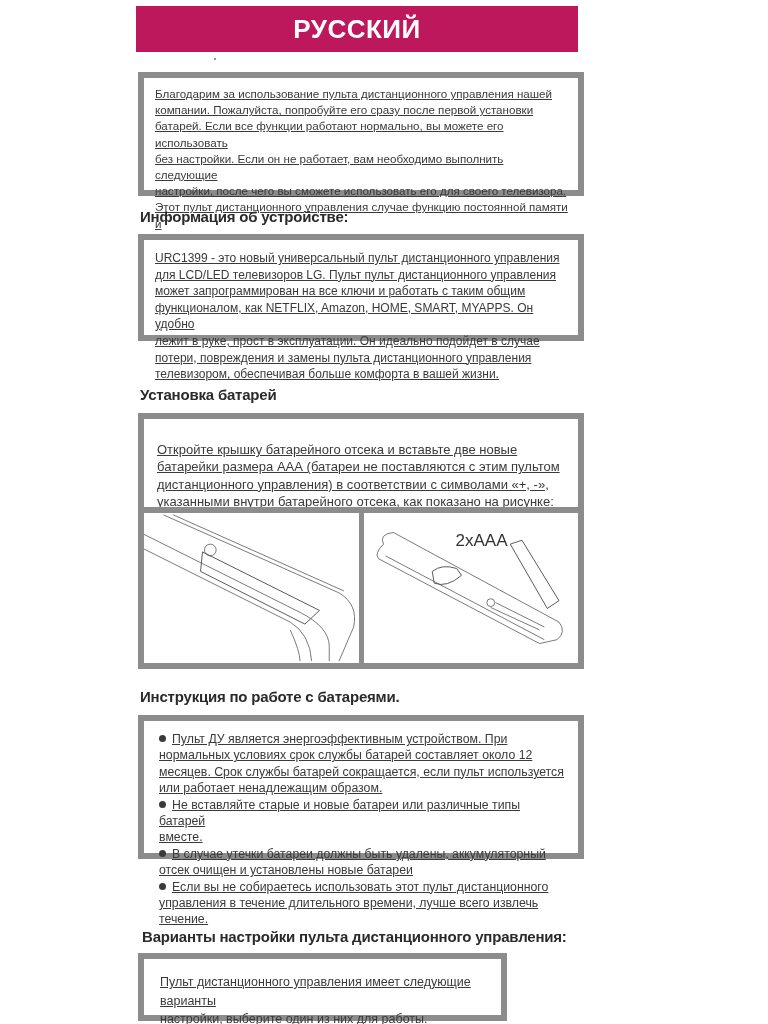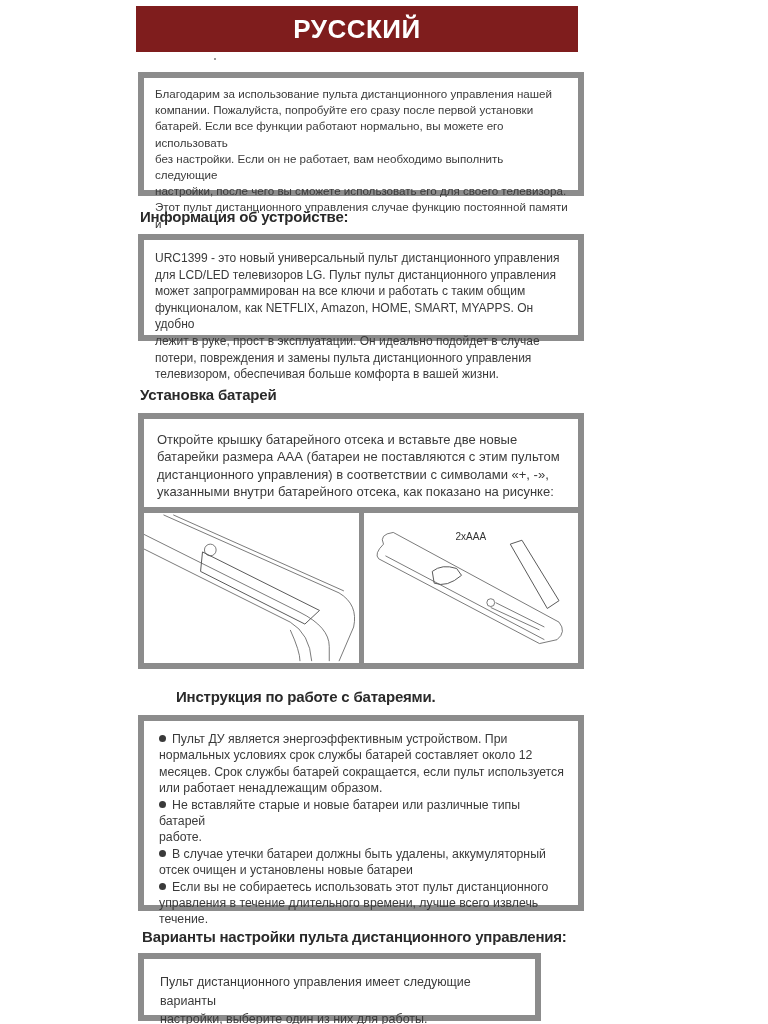--- a/index.html
+++ b/index.html
@@ -2,46 +2,46 @@
 <html><head>
 <meta charset="utf-8">
 <style>
   html, body { margin: 0; padding: 0; }
   body {
     width: 768px; height: 1024px; background: #ffffff; position: relative; overflow: hidden;
     font-family: "Liberation Sans", "DejaVu Sans", sans-serif; color: #333;
   }
   .banner {
     position: absolute; left: 136px; top: 6px; width: 442px; height: 46px;
-    background: #7f1d1d; color: #fff; display: flex; align-items: center; justify-content: center;
+    background: #be185d; color: #fff; display: flex; align-items: center; justify-content: center;
     font-weight: bold; font-size: 26px; letter-spacing: 0.5px;
   }
   .box {
     position: absolute; box-sizing: border-box; border: 6px solid #8c8c8c; background: #fff;
     font-size: 11.6px; line-height: 16.2px; color: #3a3a3a;
   }
-  .box p { margin: 0; }
+  .box p { margin: 0; text-decoration: underline; }
   .heading {
     position: absolute; font-weight: bold; font-size: 15px; color: #2a2a2a; letter-spacing: -0.2px;
   }
   #box-intro { left: 138px; top: 72px; width: 446px; height: 124px; padding: 8px 10px 0 11px; }
   #h-device { left: 140px; top: 208px; }
   #box-device { left: 138px; top: 234px; width: 446px; height: 107px; padding: 10px 10px 0 11px; font-size: 12px; line-height: 16.6px; }
   #h-install { left: 140px; top: 386px; }
-  #box-install { left: 138px; top: 413px; width: 446px; height: 100px; padding: 12px 10px 0 13px; font-size: 13px; line-height: 17.4px; }
+  #box-install { left: 138px; top: 413px; width: 446px; height: 100px; padding: 22px 10px 0 13px; font-size: 13px; line-height: 17.4px; }
   .figs { position: absolute; left: 138px; top: 507px; width: 446px; height: 162px; box-sizing: border-box; border: 6px solid #8c8c8c; border-top-width: 6px; background: #fff; display: flex; }
   .fig { flex: 1; position: relative; }
   .fig + .fig { border-left: 5px solid #8c8c8c; }
   .fig svg { position: absolute; left: 0; top: 0; width: 100%; height: 100%; }
-  .fig-label { position: absolute; left: 92px; top: 18px; font-size: 10px; color: #333; }
-  #h-battery { left: 140px; top: 688px; margin-left: 36px; }
-  #box-battery { left: 138px; top: 715px; width: 446px; height: 196px; padding: 10px 10px 0 15px; font-size: 12.3px; line-height: 16.4px; }
+  .fig-label { position: absolute; left: 92px; top: 18px; font-size: 17px; color: #333; }
+  #h-battery { left: 140px; top: 688px; }
+  #box-battery { left: 138px; top: 715px; width: 446px; height: 144px; padding: 10px 10px 0 15px; font-size: 12.3px; line-height: 16.4px; }
   .bullet { display: inline-block; width: 7px; height: 7px; border-radius: 50%; background: #3a3a3a; margin-right: 6px; vertical-align: 1px; }
   #h-setup { left: 142px; top: 928px; }
-  #box-setup { left: 138px; top: 953px; width: 403px; height: 68px; padding: 14px 10px 0 16px; font-size: 12.5px; line-height: 18.5px; }
+  #box-setup { left: 138px; top: 953px; width: 369px; height: 68px; padding: 14px 10px 0 16px; font-size: 12.5px; line-height: 18.5px; }
   .dot { position: absolute; left: 214px; top: 58px; width: 2px; height: 2px; background: #999; }
 </style>
 </head>
 <body>
 
 <div class="banner">
   <span>РУССКИЙ</span>
 </div>
 <div class="dot"></div>
 
@@ -100,21 +100,21 @@
   </div>
 </div>
 
 <div class="heading" id="h-battery">Инструкция по работе с батареями.</div>
 <div class="box" id="box-battery">
   <p><span class="bullet"></span><span>Пульт ДУ является энергоэффективным устройством. При</span></p>
   <p>нормальных условиях срок службы батарей составляет около 12</p>
   <p>месяцев. Срок службы батарей сокращается, если пульт используется</p>
   <p>или работает ненадлежащим образом.</p>
   <p><span class="bullet"></span><span>Не вставляйте старые и новые батареи или различные типы батарей</span></p>
-  <p>работе.</p>
+  <p>вместе.</p>
   <p><span class="bullet"></span><span>В случае утечки батареи должны быть удалены, аккумуляторный</span></p>
   <p>отсек очищен и установлены новые батареи</p>
   <p><span class="bullet"></span><span>Если вы не собираетесь использовать этот пульт дистанционного</span></p>
   <p>управления в течение длительного времени, лучше всего извлечь</p>
   <p>течение.</p>
 </div>
 
 <div class="heading" id="h-setup">Варианты настройки пульта дистанционного управления:</div>
 <div class="box" id="box-setup">
   <p>Пульт дистанционного управления имеет следующие варианты</p>

